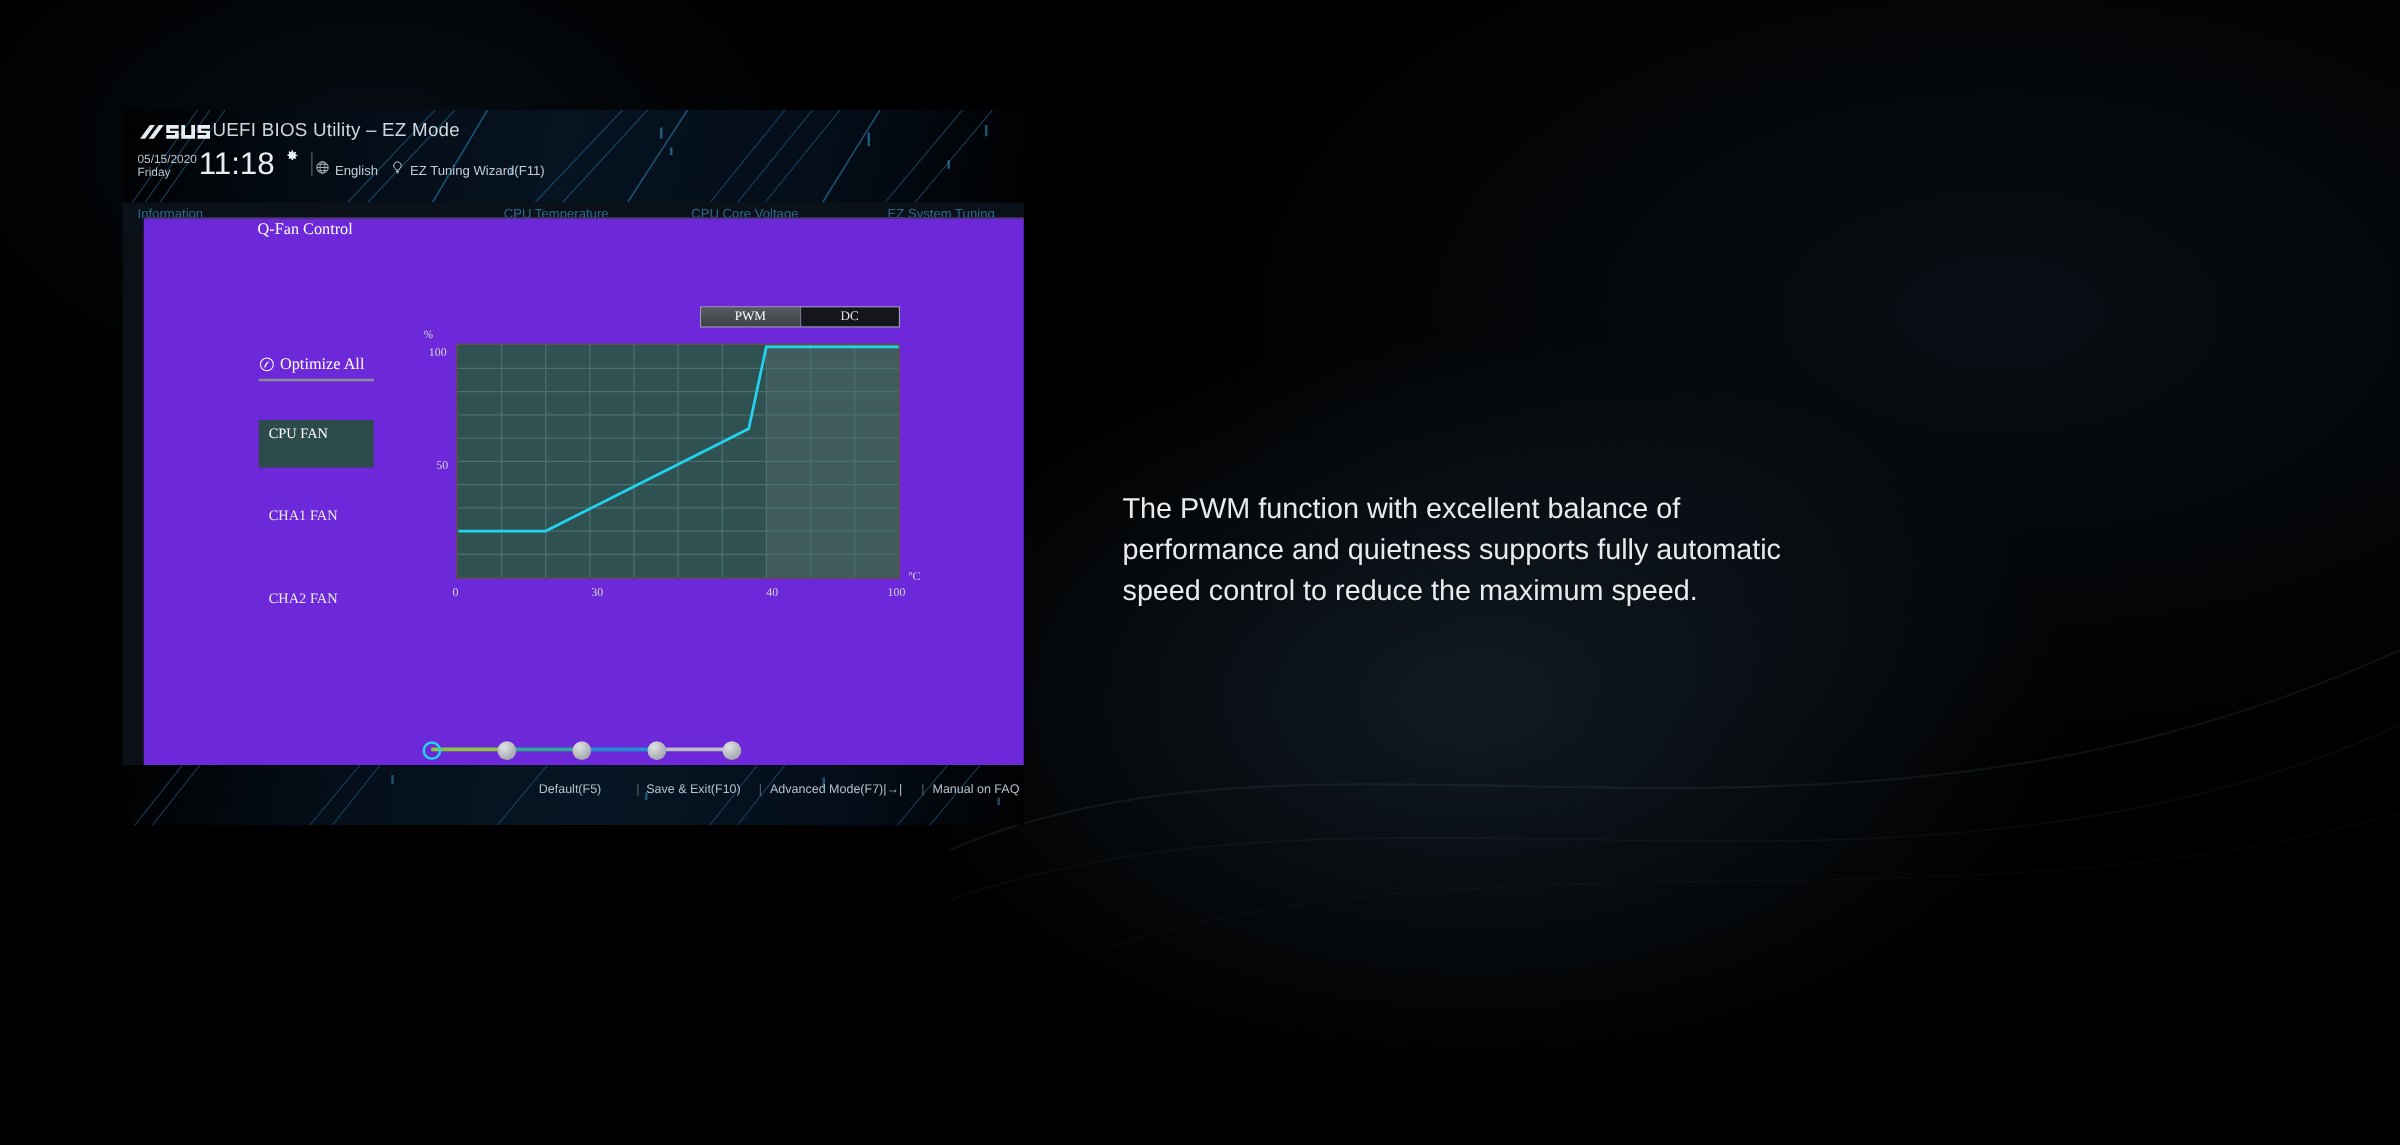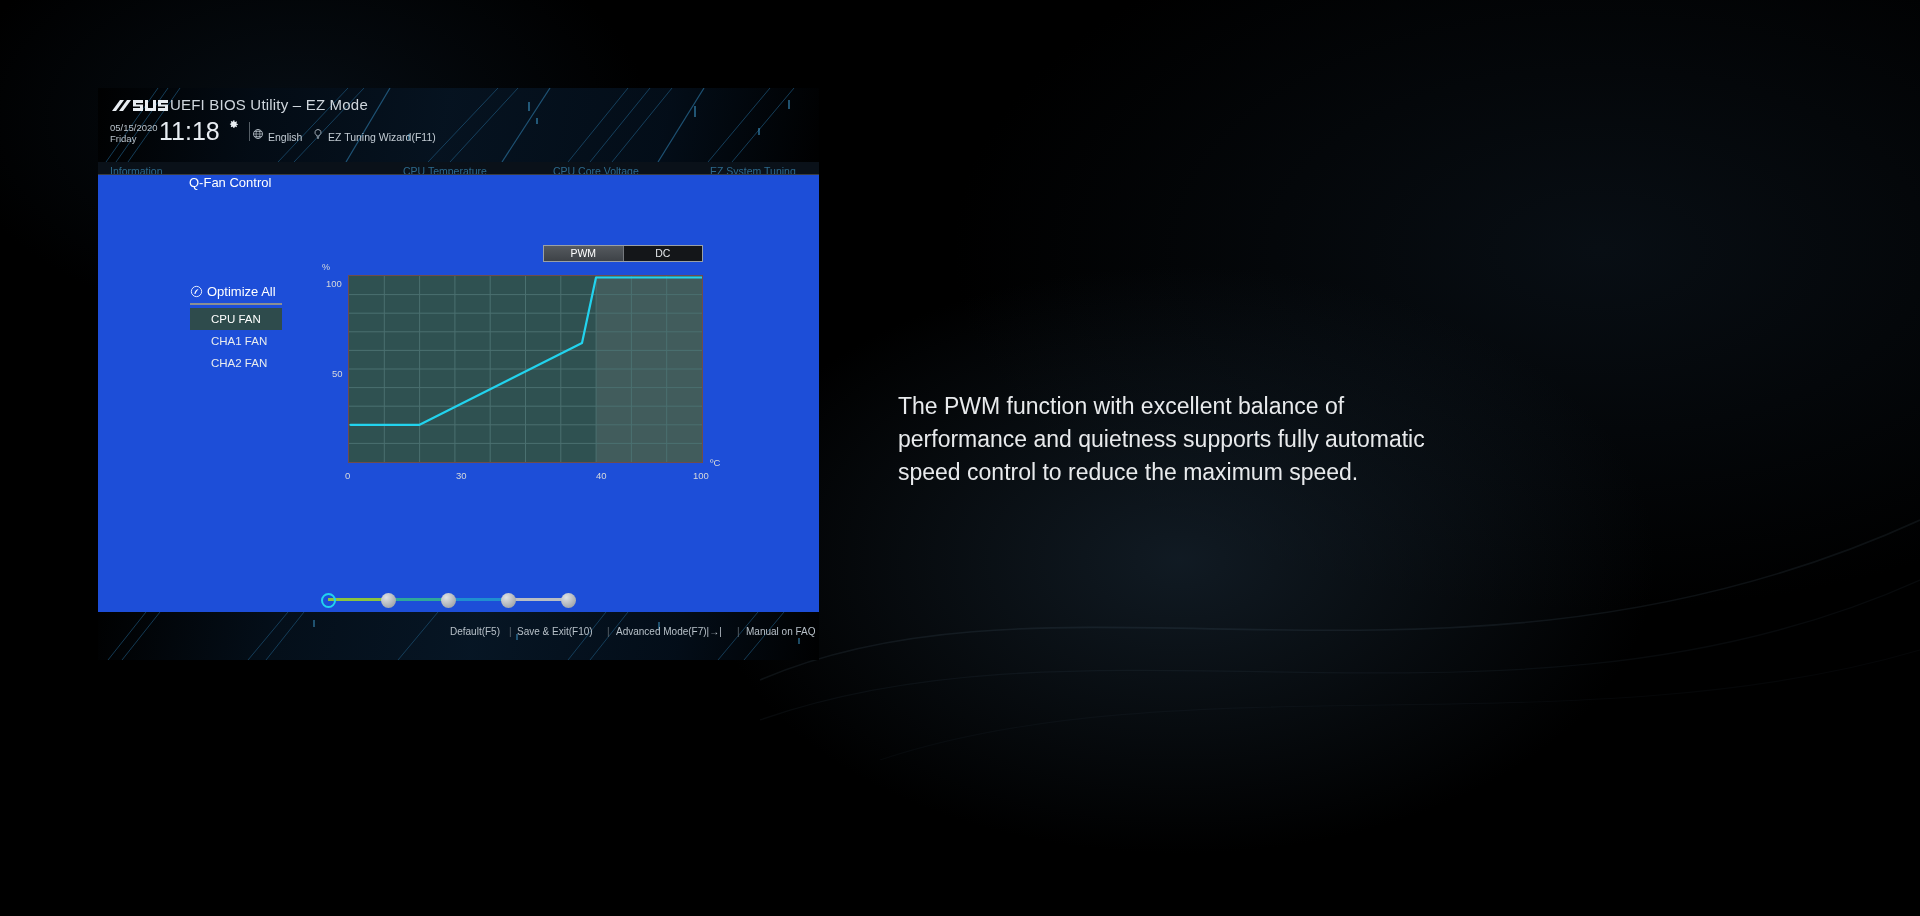--- a/index.html
+++ b/index.html
@@ -80,23 +80,24 @@
     position:absolute; left:0; top:74px; width:721px; height:24px;
     background:#0a1119;
   }
   .menu-item {
     position:absolute; top:3px; font-size:10.5px; color:#2f6f93;
     white-space:nowrap; opacity:.95;
   }
 
   
   .modal {
-    position:absolute; left:0px; top:86px; width:721px; height:438px;
-    background:#1d4ed8;
+    position:absolute; left:17px; top:86px; width:721px; height:438px;
+    background:#6d28d9;
     border-top:1px solid #3a3d41;
+    font-family:Liberation Serif, serif;
   }
   .modal-title {
     position:absolute; left:91px; top:-0px;
     font-size:13px; color:#ffffff; font-weight:normal;
   }
   .modal-desc {
     position:absolute; left:91px; top:18px; width:536px;
     font-size:10.5px; color:#dcdfe2; line-height:14px;
   }
 
@@ -107,22 +108,22 @@
     color:#ffffff; font-size:13px;
     display:flex; align-items:center; gap:4px;
     cursor:pointer;
   }
   .optimize-underline {
     position:absolute; left:92px; top:128px; width:92px; height:2px;
     background:#8b8f93;
   }
   .fan-list { position:absolute; left:92px; top:133px; width:92px; }
   .fan-item {
-    height:22px; line-height:22px; padding-left:21px;
-    font-size:11.5px; color:#e9ecee; cursor:pointer;
+    height:38px; line-height:22px; padding-left:8px;
+    font-size:11.5px; color:#e9ecee; cursor:pointer;margin-top:28px;
   }
   .fan-item.active { background:#2e4b4c; color:#ffffff; }
 
   
   .pwm-toggle {
     position:absolute; left:445px; top:70px;
     width:160px; height:17px;
     border:1px solid #9aa0a6;
     display:flex;
   }
@@ -384,21 +385,21 @@
           <path d="M620,48 L660,0"></path>
             <path d="M646,48 L686,0"></path>
         </g>
         <g fill="#3a93c4" opacity="0.5">
           <rect x="215" y="8" width="2" height="7"></rect>
           <rect x="418" y="22" width="2" height="6"></rect>
           <rect x="560" y="10" width="2" height="8"></rect>
           <rect x="700" y="26" width="2" height="6"></rect>
         </g>
       </svg>
-      <div class="footer-item" style="left:352px;">Default(F5)</div>
+      <div class="footer-item" style="left:333px;">Default(F5)</div>
       <div class="footer-sep" style="left:411px;">|</div>
       <div class="footer-item" style="left:419px;">Save &amp; Exit(F10)</div>
       <div class="footer-sep" style="left:509px;">|</div>
       <div class="footer-item" style="left:518px;">Advanced Mode(F7)|→|</div>
       <div class="footer-sep" style="left:639px;">|</div>
       <div class="footer-item" style="left:648px;">Manual on FAQ</div>
     </div>
 
   </div>
 

